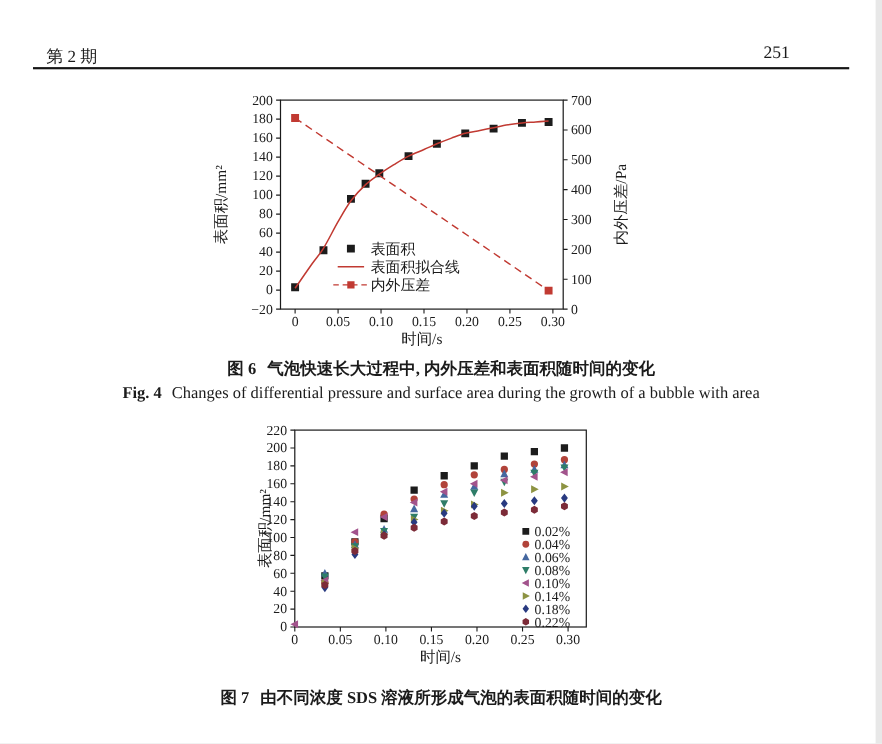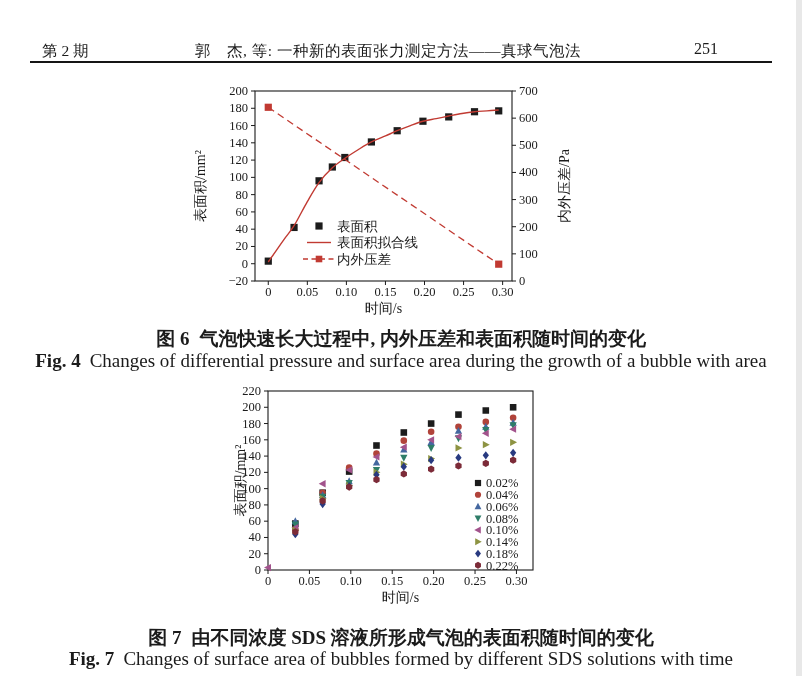--- a/index.html
+++ b/index.html
@@ -8,37 +8,36 @@
     font-family:"Liberation Serif","DejaVu Serif",serif;color:#1b1b1b;
     overflow:hidden;
   }
   .hdr-issue{position:absolute;left:42px;top:41px;font-size:15.5px;}
   .hdr-title{position:absolute;left:195px;top:41px;font-size:15.5px;letter-spacing:0.5px;}
   .hdr-page{position:absolute;left:694px;top:40px;font-size:16px;text-align:center;}
   .hdr-rule{position:absolute;left:30px;top:61px;width:742px;height:2px;background:#151515;}
   .chart{position:absolute;}
   .chart-fig6{left:185px;top:84px;width:430px;height:238px;}
   .chart-fig7{left:232px;top:384px;width:352px;height:234px;}
-  .caption{position:absolute;left:0;width:802px;text-align:center;font-size:19px;}
+  .caption{position:absolute;left:0;width:802px;text-align:center;font-size:15px;}
   .cap-zh{font-weight:bold;}
   .cap-zh .cap-label{margin-right:10px;}
   .cap-en .cap-label{font-weight:bold;margin-right:9px;}
   .cap6-zh{top:326px;}
   .cap6-en{top:350px;}
   .cap7-zh{top:625px;}
   .cap7-en{top:648px;}
   svg text{fill:#1b1b1b;font-family:"Liberation Serif","DejaVu Serif",serif;}
 </style>
 </head>
 <body>
 
 <div class="page">
 
   <div class="hdr-issue">第 2 期</div>
-  <div class="hdr-title">郭　杰, 等: 一种新的表面张力测定方法——真球气泡法</div>
   <div class="hdr-page">251</div>
   <div class="hdr-rule"></div>
 
   <svg class="chart chart-fig6" viewBox="0 0 430 238" xmlns="http://www.w3.org/2000/svg">
       <rect x="70" y="7" width="257" height="190" fill="none" stroke="#1b1b1b" stroke-width="1.1"></rect>
       <line x1="83.27963525835867" y1="197" x2="83.27963525835867" y2="201" stroke="#1b1b1b" stroke-width="1"></line>
       <text x="83.27963525835867" y="212" text-anchor="middle" font-size="12.5">0</text>
       <line x1="122.33738601823708" y1="197" x2="122.33738601823708" y2="201" stroke="#1b1b1b" stroke-width="1"></line>
       <text x="122.33738601823708" y="212" text-anchor="middle" font-size="12.5">0.05</text>
       <line x1="161.3951367781155" y1="197" x2="161.3951367781155" y2="201" stroke="#1b1b1b" stroke-width="1"></line>
@@ -254,17 +253,14 @@
       <text x="254" y="162.05" text-anchor="start" font-size="12.5">0.14%</text>
       <path d="M246,165.625L248.945,169.5L246,173.375L243.055,169.5Z" fill="#283a80"></path>
       <text x="254" y="173.8" text-anchor="start" font-size="12.5">0.18%</text>
       <path d="M248.95314662690492,182.955L246,184.66L243.04685337309508,182.955L243.04685337309508,179.545L246,177.84L248.95314662690492,179.545Z" fill="#7c2b38"></path>
       <text x="254" y="185.55" text-anchor="start" font-size="12.5">0.22%</text>
     </svg>
 
   <div class="caption cap-zh cap7-zh">
     <span class="cap-label">图 7</span><span>由不同浓度 SDS 溶液所形成气泡的表面积随时间的变化</span>
   </div>
-  <div class="caption cap-en cap7-en">
-    <span class="cap-label">Fig. 7</span><span>Changes of surface area of bubbles formed by different SDS solutions with time</span>
-  </div>
 
 </div>
 
 </body></html>

